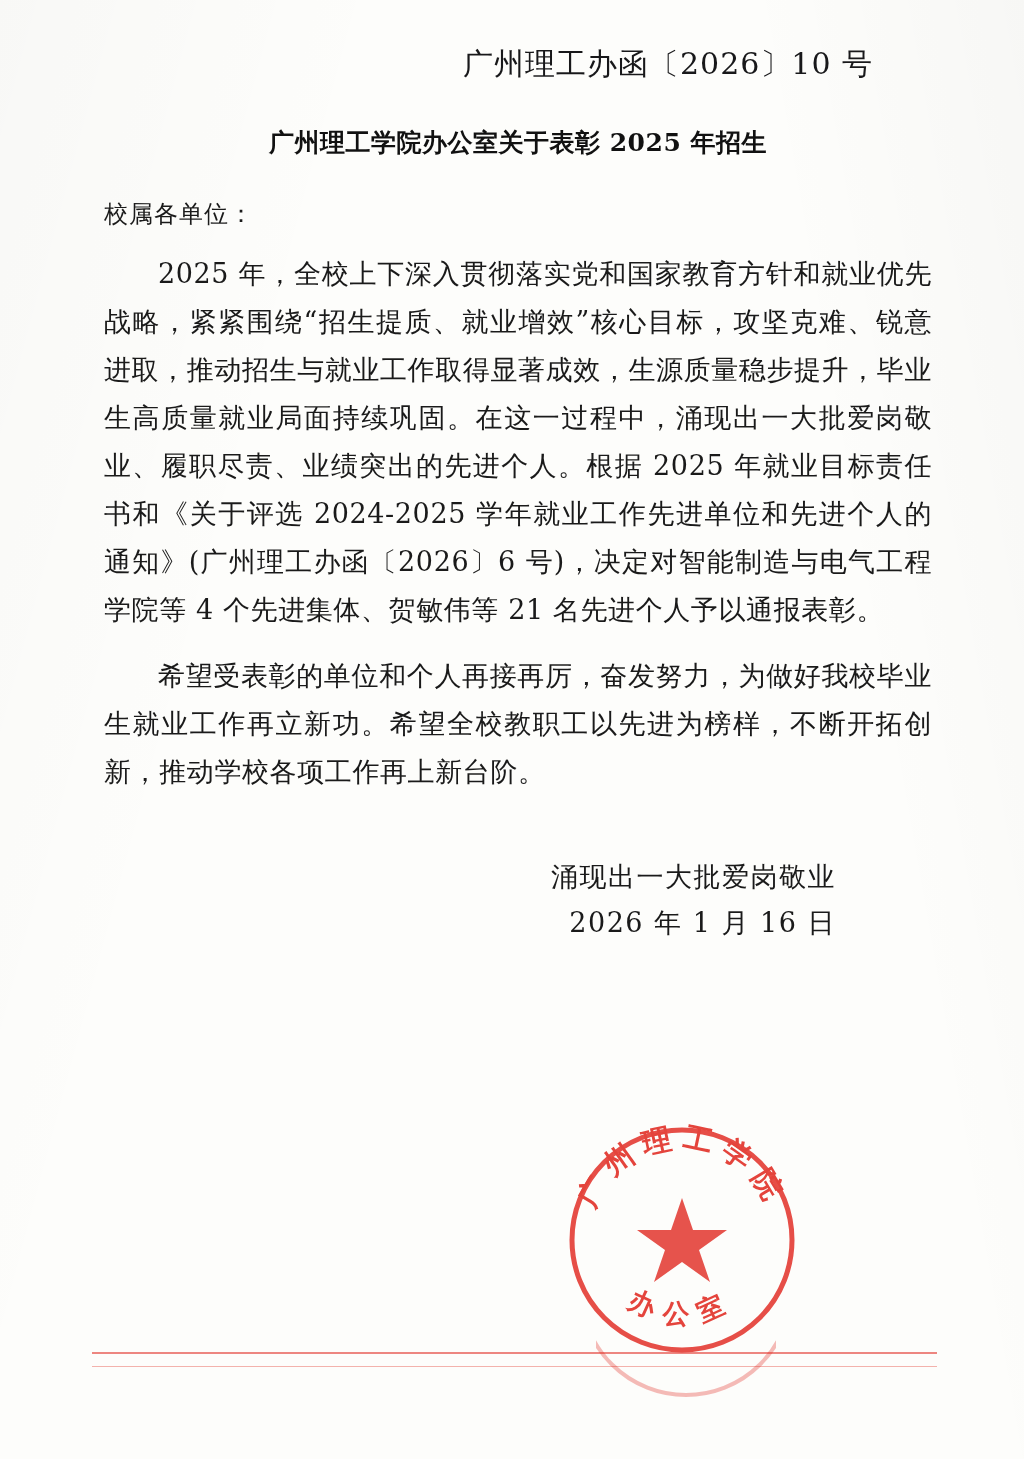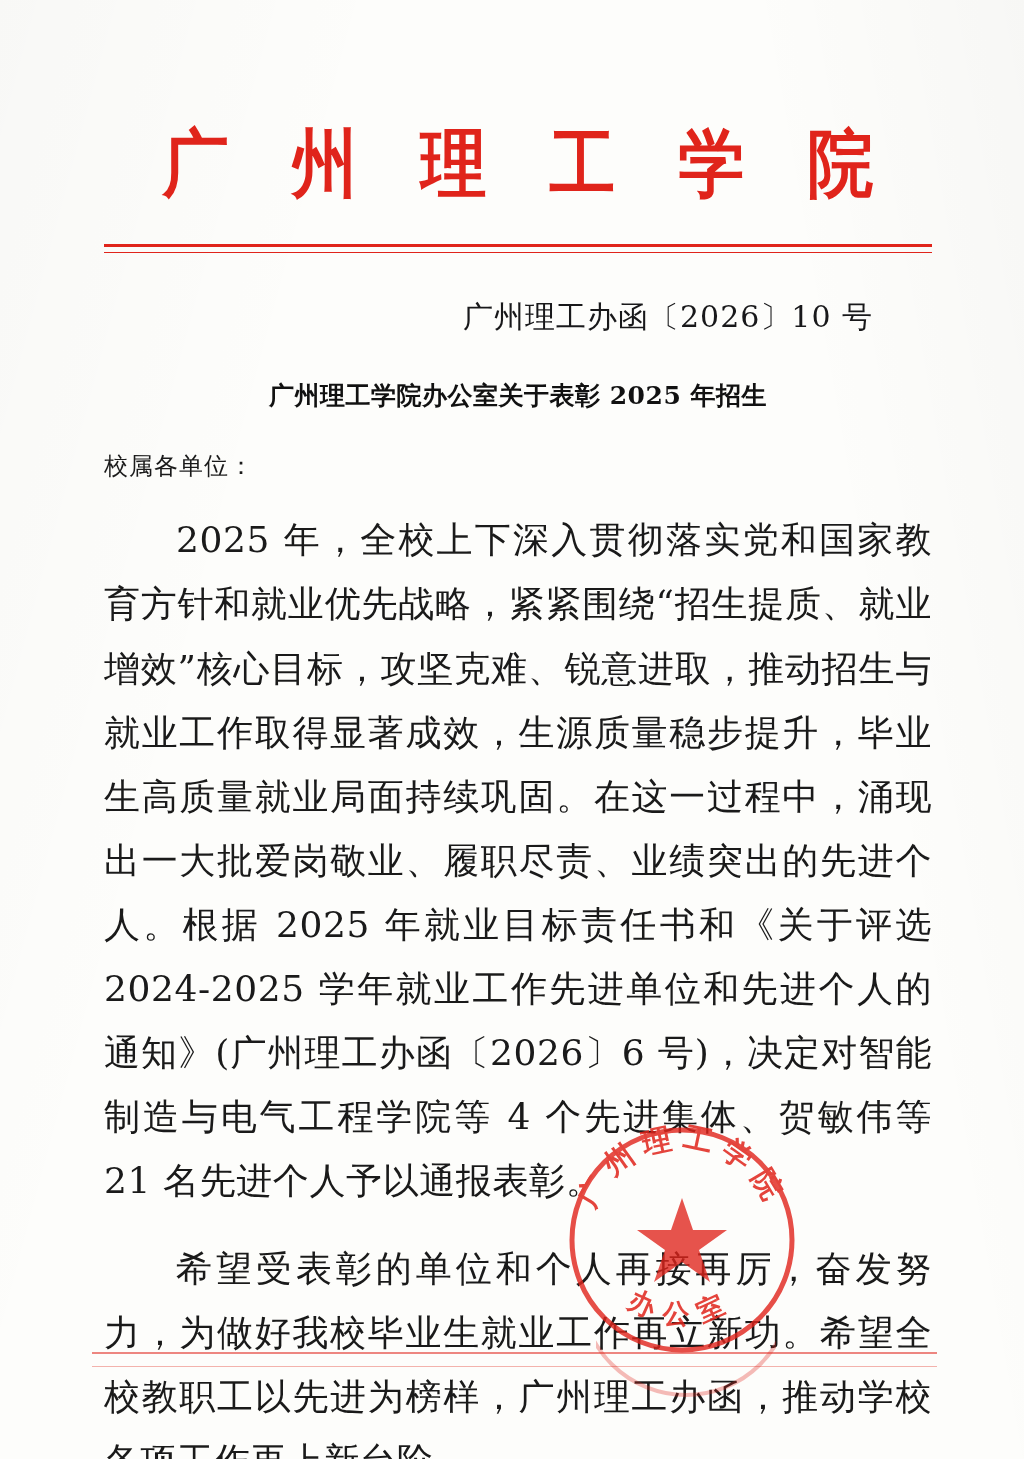--- a/index.html
+++ b/index.html
@@ -94,22 +94,22 @@
   }
 
   
   .salutation {
     margin-top: 32px;
     font-size: 24px;
     letter-spacing: 1px;
     line-height: 1.5;
   }
   .para {
-    margin-top: 24px;
-    font-size: 36px;
+    margin-top: 18px;
+    font-size: 27px;
     line-height: 1.78;
     letter-spacing: 0.6px;
     text-indent: 2em;
     text-align: justify;
     text-justify: inter-ideograph;
   }
 
   
   .signature {
     margin-top: 58px;
@@ -168,42 +168,36 @@
     opacity: 0.35;
   }
 </style>
 </head>
 <body>
 
 <div id="page">
 
   <div class="content">
 
-    <div class="letterhead">
-      <div class="letterhead-title">广 州 理 工 学 院</div>
-      <div class="rule-wrap">
-        <div class="rule-thick"></div>
-        <div class="rule-thin"></div>
-      </div>
-    </div>
 
     <div class="docnum">广州理工办函〔2026〕10 号</div>
 
     <div class="doc-title">
       <div>广州理工学院办公室关于表彰 2025 年招生</div>
     </div>
 
     <div class="salutation">校属各单位：</div>
 
     <div class="para">2025 年，全校上下深入贯彻落实党和国家教育方针和就业优先战略，紧紧围绕“招生提质、就业增效”核心目标，攻坚克难、锐意进取，推动招生与就业工作取得显著成效，生源质量稳步提升，毕业生高质量就业局面持续巩固。在这一过程中，涌现出一大批爱岗敬业、履职尽责、业绩突出的先进个人。根据 2025 年就业目标责任书和《关于评选 2024-2025 学年就业工作先进单位和先进个人的通知》(广州理工办函〔2026〕6 号)，决定对智能制造与电气工程学院等 4 个先进集体、贺敏伟等 21 名先进个人予以通报表彰。</div>
 
-    <div class="para">希望受表彰的单位和个人再接再厉，奋发努力，为做好我校毕业生就业工作再立新功。希望全校教职工以先进为榜样，广州理工办函，推动学校各项工作再上新台阶。</div>
+    <div class="para">希望受表彰的单位和个人再接再厉，奋发努力，为做好我校毕业生就业工作再立新功。希望全校教职工以先进为榜样，不断开拓创新，推动学校各项工作再上新台阶。</div>
 
     <div class="signature">
       <div>涌现出一大批爱岗敬业</div>
+      <div>2026 年 1 月 16 日</div>
     </div>
 
   </div>
 
   <div class="seal">
     <svg width="232" height="232" viewBox="0 0 232 232" xmlns="http://www.w3.org/2000/svg">
       <g fill="none" stroke="#e0241b" stroke-width="5" opacity="0.95">
         <circle cx="116" cy="116" r="110"></circle>
       </g>
 

